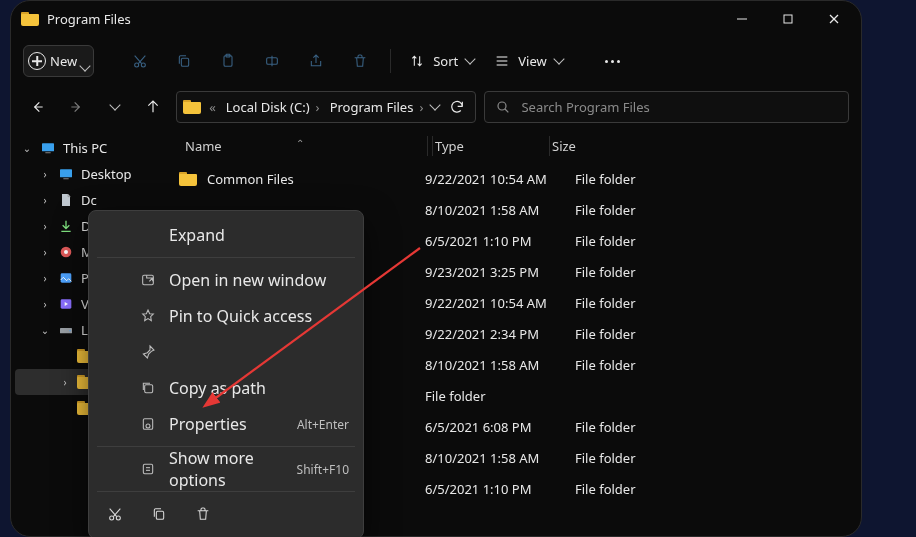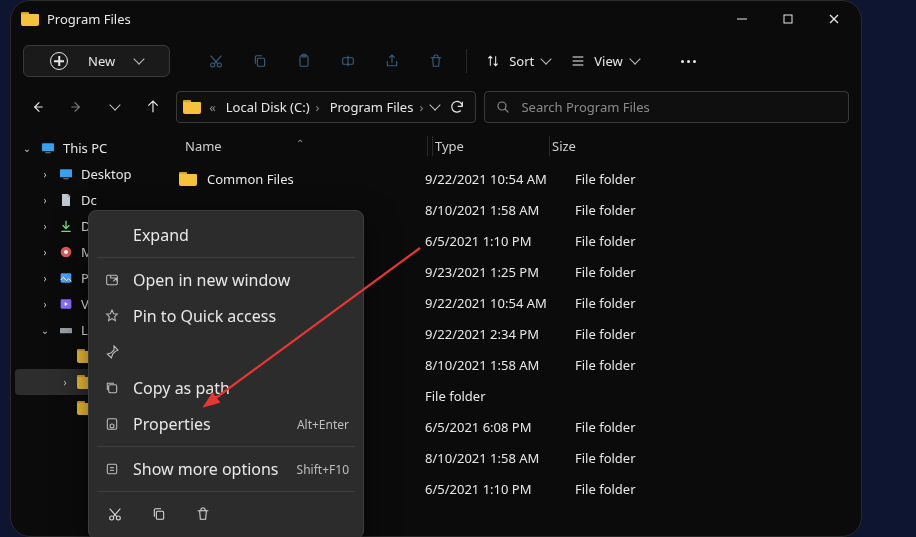--- a/index.html
+++ b/index.html
@@ -12,21 +12,21 @@
   .titlebar { display: flex; align-items: center; height: 36px; padding: 0 4px 0 10px; }
   .titlebar .title { display: flex; align-items: center; gap: 8px; }
   .folder-glyph { width: 18px; height: 14px; position: relative; }
   .folder-back { position:absolute; left:0; bottom:0; width:18px; height:12px; background:#f5c33b; border-radius:1px 1px 2px 2px; }
   .folder-tab { position:absolute; left:0; top:0; width:8px; height:4px; background:#d9a327; border-radius:1px 1px 0 0; }
   .wincontrols { margin-left: auto; display:flex; }
   .wincontrols .btn { width:46px; height:32px; display:flex; align-items:center; justify-content:center; color:#e8e8e8; }
 
   .toolbar { display:flex; align-items:center; height:48px; padding:0 12px; gap:4px; }
   .new-btn {
-    display:flex; align-items:center; gap:20px; padding:6px 26px; border:1px solid #3a3a3a;
+    display:flex; align-items:flex-end; gap:4px; padding:6px 4px; border:1px solid #3a3a3a;
     border-radius:6px; background:#1a1a1a;
   }
   .plus-circle { width:18px; height:18px; border:1.5px solid #e8e8e8; border-radius:50%; position:relative; }
   .plus-circle::before, .plus-circle::after { content:""; position:absolute; background:#e8e8e8; }
   .plus-circle::before { left:50%; top:3px; bottom:3px; width:1.5px; transform:translateX(-50%); }
   .plus-circle::after  { top:50%; left:3px; right:3px; height:1.5px; transform:translateY(-50%); }
   .chev-down { width:8px; height:8px; border-right:1.5px solid #bfbfbf; border-bottom:1.5px solid #bfbfbf; transform:rotate(45deg); margin-top:-4px; }
   .tool-ic { width:40px; height:40px; display:flex; align-items:center; justify-content:center; color:#5fa8e6; border-radius:6px; }
   .tool-ic.disabled { opacity:0.55; }
   .tool-sep { width:1px; height:24px; background:#2a2a2a; margin:0 6px; }
@@ -72,21 +72,21 @@
   .row { display:flex; align-items:center; height:31px; }
   .row .c-name { width:258px; padding-left:12px; display:flex; align-items:center; gap:10px; white-space:nowrap;}
   .row .c-date { width:150px; color:#e8e8e8; white-space:nowrap;}
   .row .c-type { width:112px; color:#e8e8e8; white-space:nowrap;}
 
   .ctxmenu {
     position:absolute; left:88px; top:210px; width:276px;
     background:#2c2c2c; border:1px solid #3e3e3e; border-radius:8px;
     box-shadow:0 12px 32px rgba(0,0,0,0.6); color:#e8e8e8; padding:6px 0;
   }
-  .ctx-item { display:flex; align-items:center; height:36px; padding:0 14px; gap:12px; }
+  .ctx-item { display:flex; align-items:center; height:36px; padding:0 14px; gap:12px;margin-left:36px; }
   .ctx-item .label { flex:1; }
   .ctx-item .shortcut { color:#bfbfbf; font-size:12px; }
   .ctx-sep { height:1px; background:#3e3e3e; margin:4px 8px; }
   .ctx-icons { display:flex; gap:20px; padding:6px 14px; }
   .ctx-icons .btn { width:24px; height:24px; display:flex; align-items:center; justify-content:center; color:#d8d8d8; border-radius:4px;}
   .ctx-iconslot { width:18px; display:flex; justify-content:center; color:#bcbcbc; }
 
   .arrow {
     position:absolute; pointer-events:none; z-index:50;
   }
@@ -406,21 +406,21 @@
       <span></span>
             </div>
     <div class="c-date">6/5/2021 1:10 PM</div>
     <div class="c-type">File folder</div>
           </div>
           <div class="row">
             <div class="c-name">
 
       <span></span>
             </div>
-    <div class="c-date">9/23/2021 1:25 PM</div>
+    <div class="c-date">9/23/2021 3:25 PM</div>
     <div class="c-type">File folder</div>
           </div>
           <div class="row">
             <div class="c-name">
 
       <span></span>
             </div>
     <div class="c-date">9/22/2021 10:54 AM</div>
     <div class="c-type">File folder</div>
           </div>

